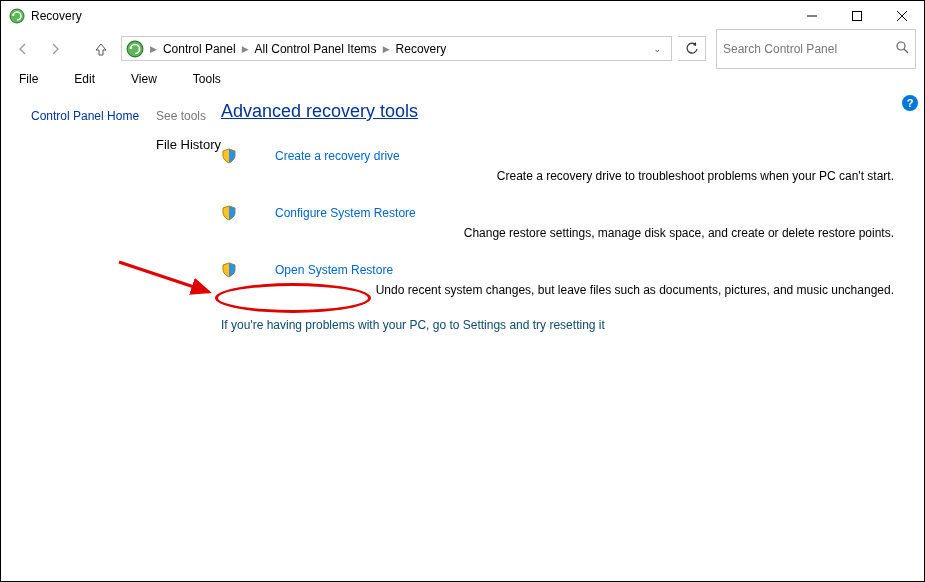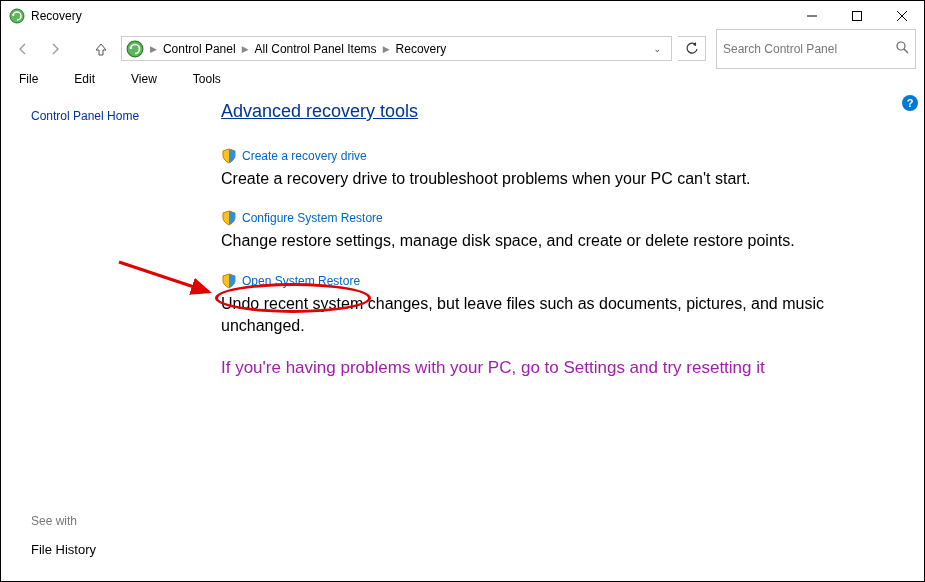--- a/index.html
+++ b/index.html
@@ -137,21 +137,21 @@
     .body-area {
       display: flex;
       height: calc(100% - 90px);
       position: relative;
     }
     
     .sidebar {
       width: 220px;
       padding: 18px 0 0 30px;
       display: flex;
-      flex-direction: column;
+      flex-direction: row;
     }
     .sidebar-top { flex: 1; }
     .sidebar-link {
       color: #003399;
       font-size: 12px;
       cursor: pointer;
     }
     .see-also-block {
       margin-bottom: 24px;
     }
@@ -188,29 +188,31 @@
       margin-bottom: 4px;
     }
     .shield-icon {
       width: 16px;
       height: 16px;
       flex-shrink: 0;
     }
     .tool-link {
       color: #0066cc;
       font-size: 12px;
+      margin-left: 33px;
     }
     .tool-desc {
       color: #000;
-      font-size: 16px;
+      font-size: 12px;
       line-height: 1.4;
+      text-align: right;
     }
     .settings-link {
-      color: #a21caf;
-      font-size: 17px;
+      color: #0c4a6e;
+      font-size: 12px;
     }
     
     .help-btn {
       position: absolute;
       top: 4px;
       right: 6px;
       width: 16px;
       height: 16px;
       border-radius: 50%;
       background: #0078d7;
@@ -331,21 +333,21 @@
 </div>
 
 <div class="body-area">
   <div class="help-btn">?</div>
 
   <div class="sidebar">
     <div class="sidebar-top">
       <div class="sidebar-link">Control Panel Home</div>
     </div>
     <div class="see-also-block">
-      <div class="see-also-label">See with</div>
+      <div class="see-also-label">See tools</div>
       <div class="see-also-link">File History</div>
     </div>
   </div>
 
   <div class="main-content">
     <div class="page-heading">Advanced recovery tools</div>
 
     <div class="tool-block">
       <div class="tool-link-row">
         <span class="shield-icon">

